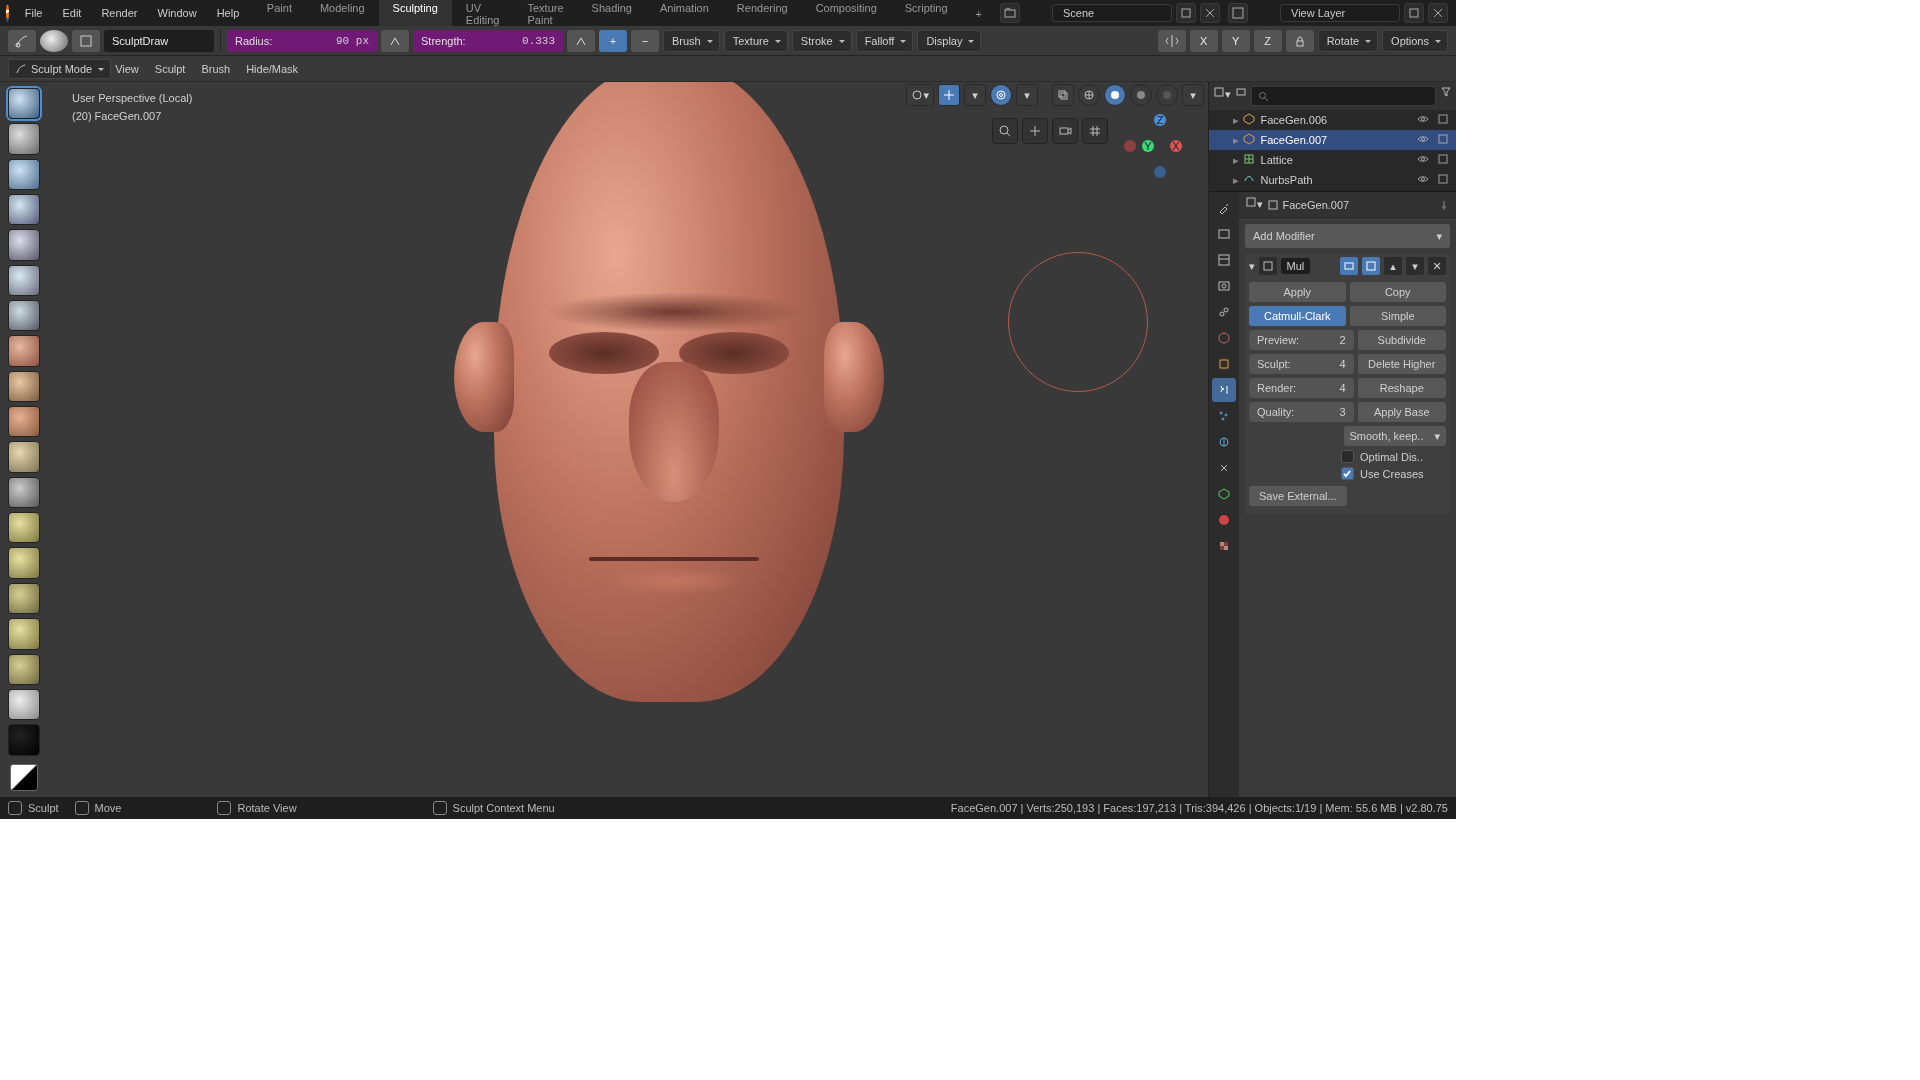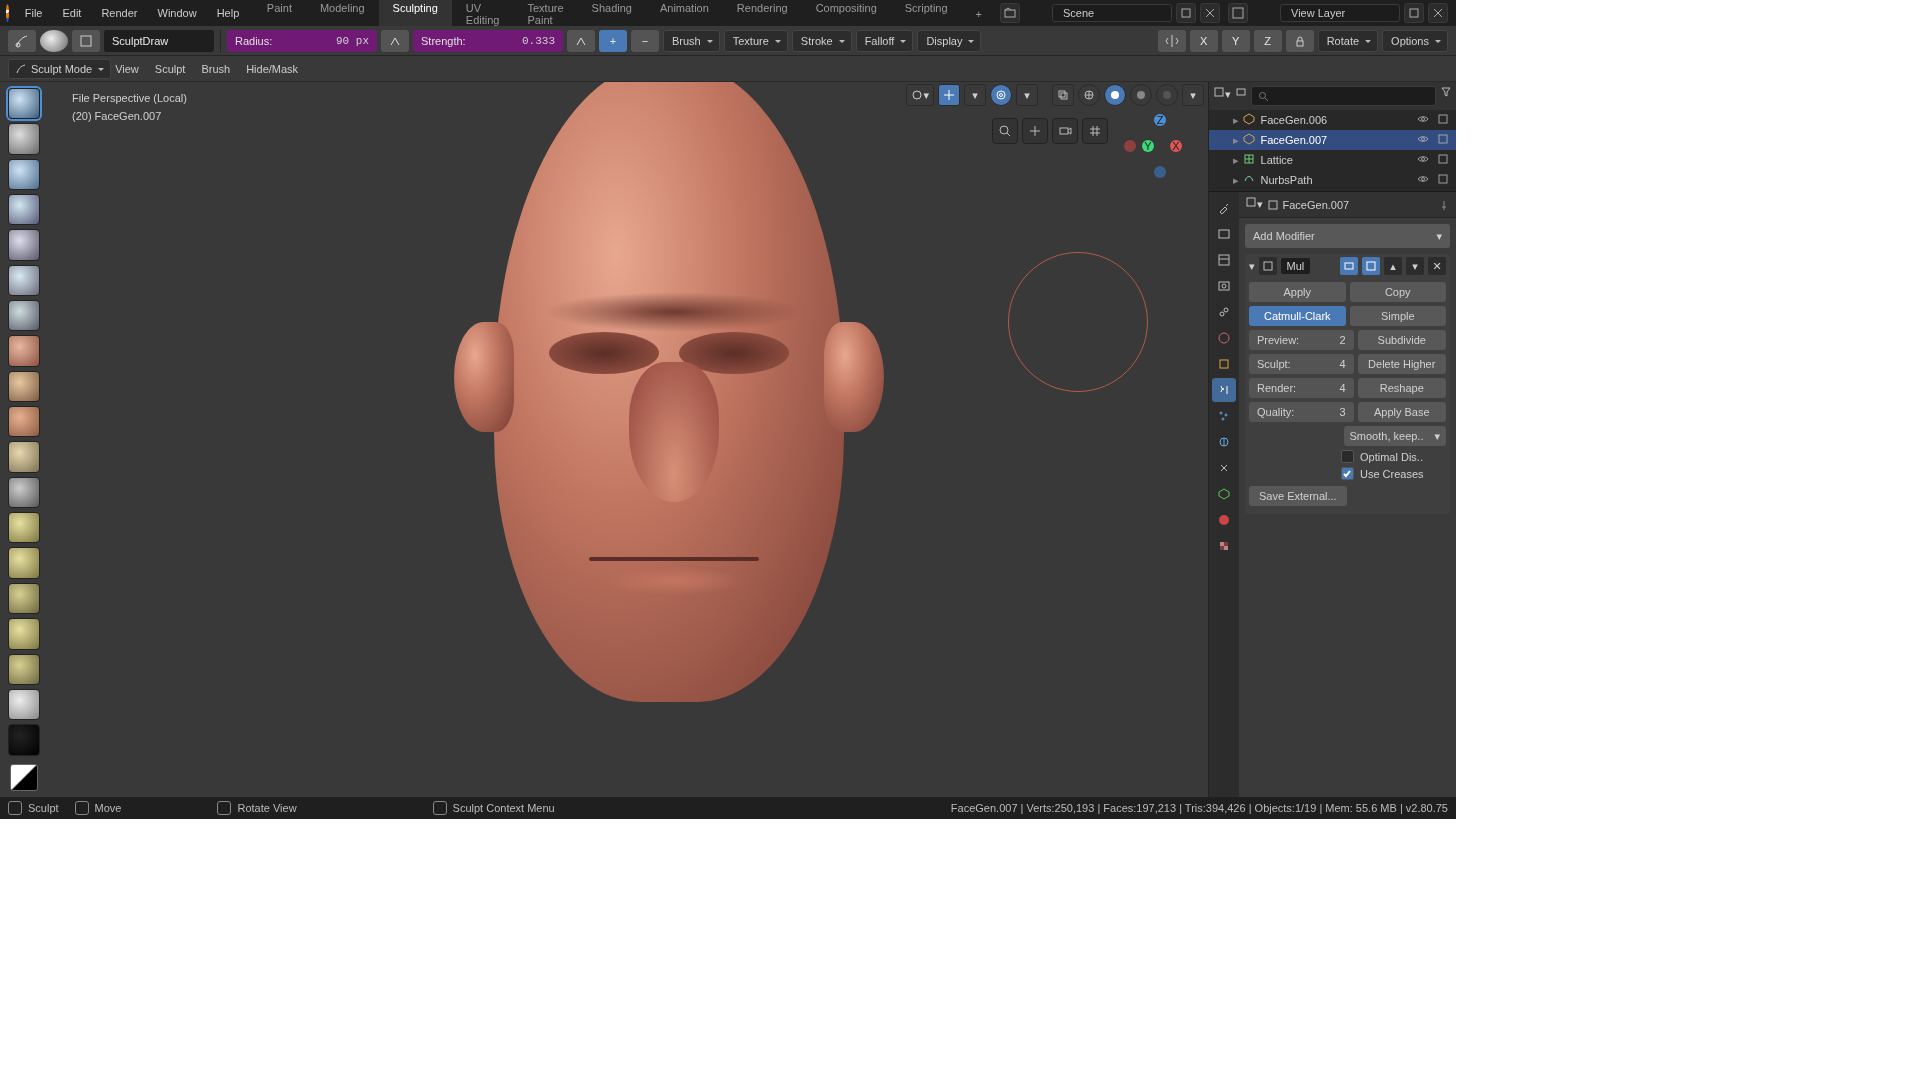--- a/index.html
+++ b/index.html
@@ -267,21 +267,21 @@
       <div class="br" style="--hi:#e8e0a0;--lo:#7a7540"></div>
       <div class="br" style="--hi:#d8d090;--lo:#6a6540"></div>
       <div class="br" style="--hi:#eee;--lo:#888"></div>
       <div class="br" style="--hi:#222;--lo:#000"></div>
       <div class="colorsw"></div>
     </div>
 
     <div class="viewport">
 
       <div class="info">
-        <div>File Perspective (Local)</div>
+        <div>User Perspective (Local)</div>
         <div>(20) FaceGen.007</div>
       </div>
 
       <div class="head">
         <div class="skin" style="left:40px;top:0;width:350px;height:640px;border-radius:48% 48% 42% 42%/52% 52% 42% 42%"></div>
 
         <div class="skin" style="left:0;top:260px;width:60px;height:110px;border-radius:50% 30% 30% 50%"></div>
         <div class="skin" style="right:0;top:260px;width:60px;height:110px;border-radius:30% 50% 50% 30%"></div>
 
         <div style="position:absolute;left:90px;top:230px;width:260px;height:40px;background:radial-gradient(ellipse,#6e3a30,transparent 70%);border-radius:50%"></div>

